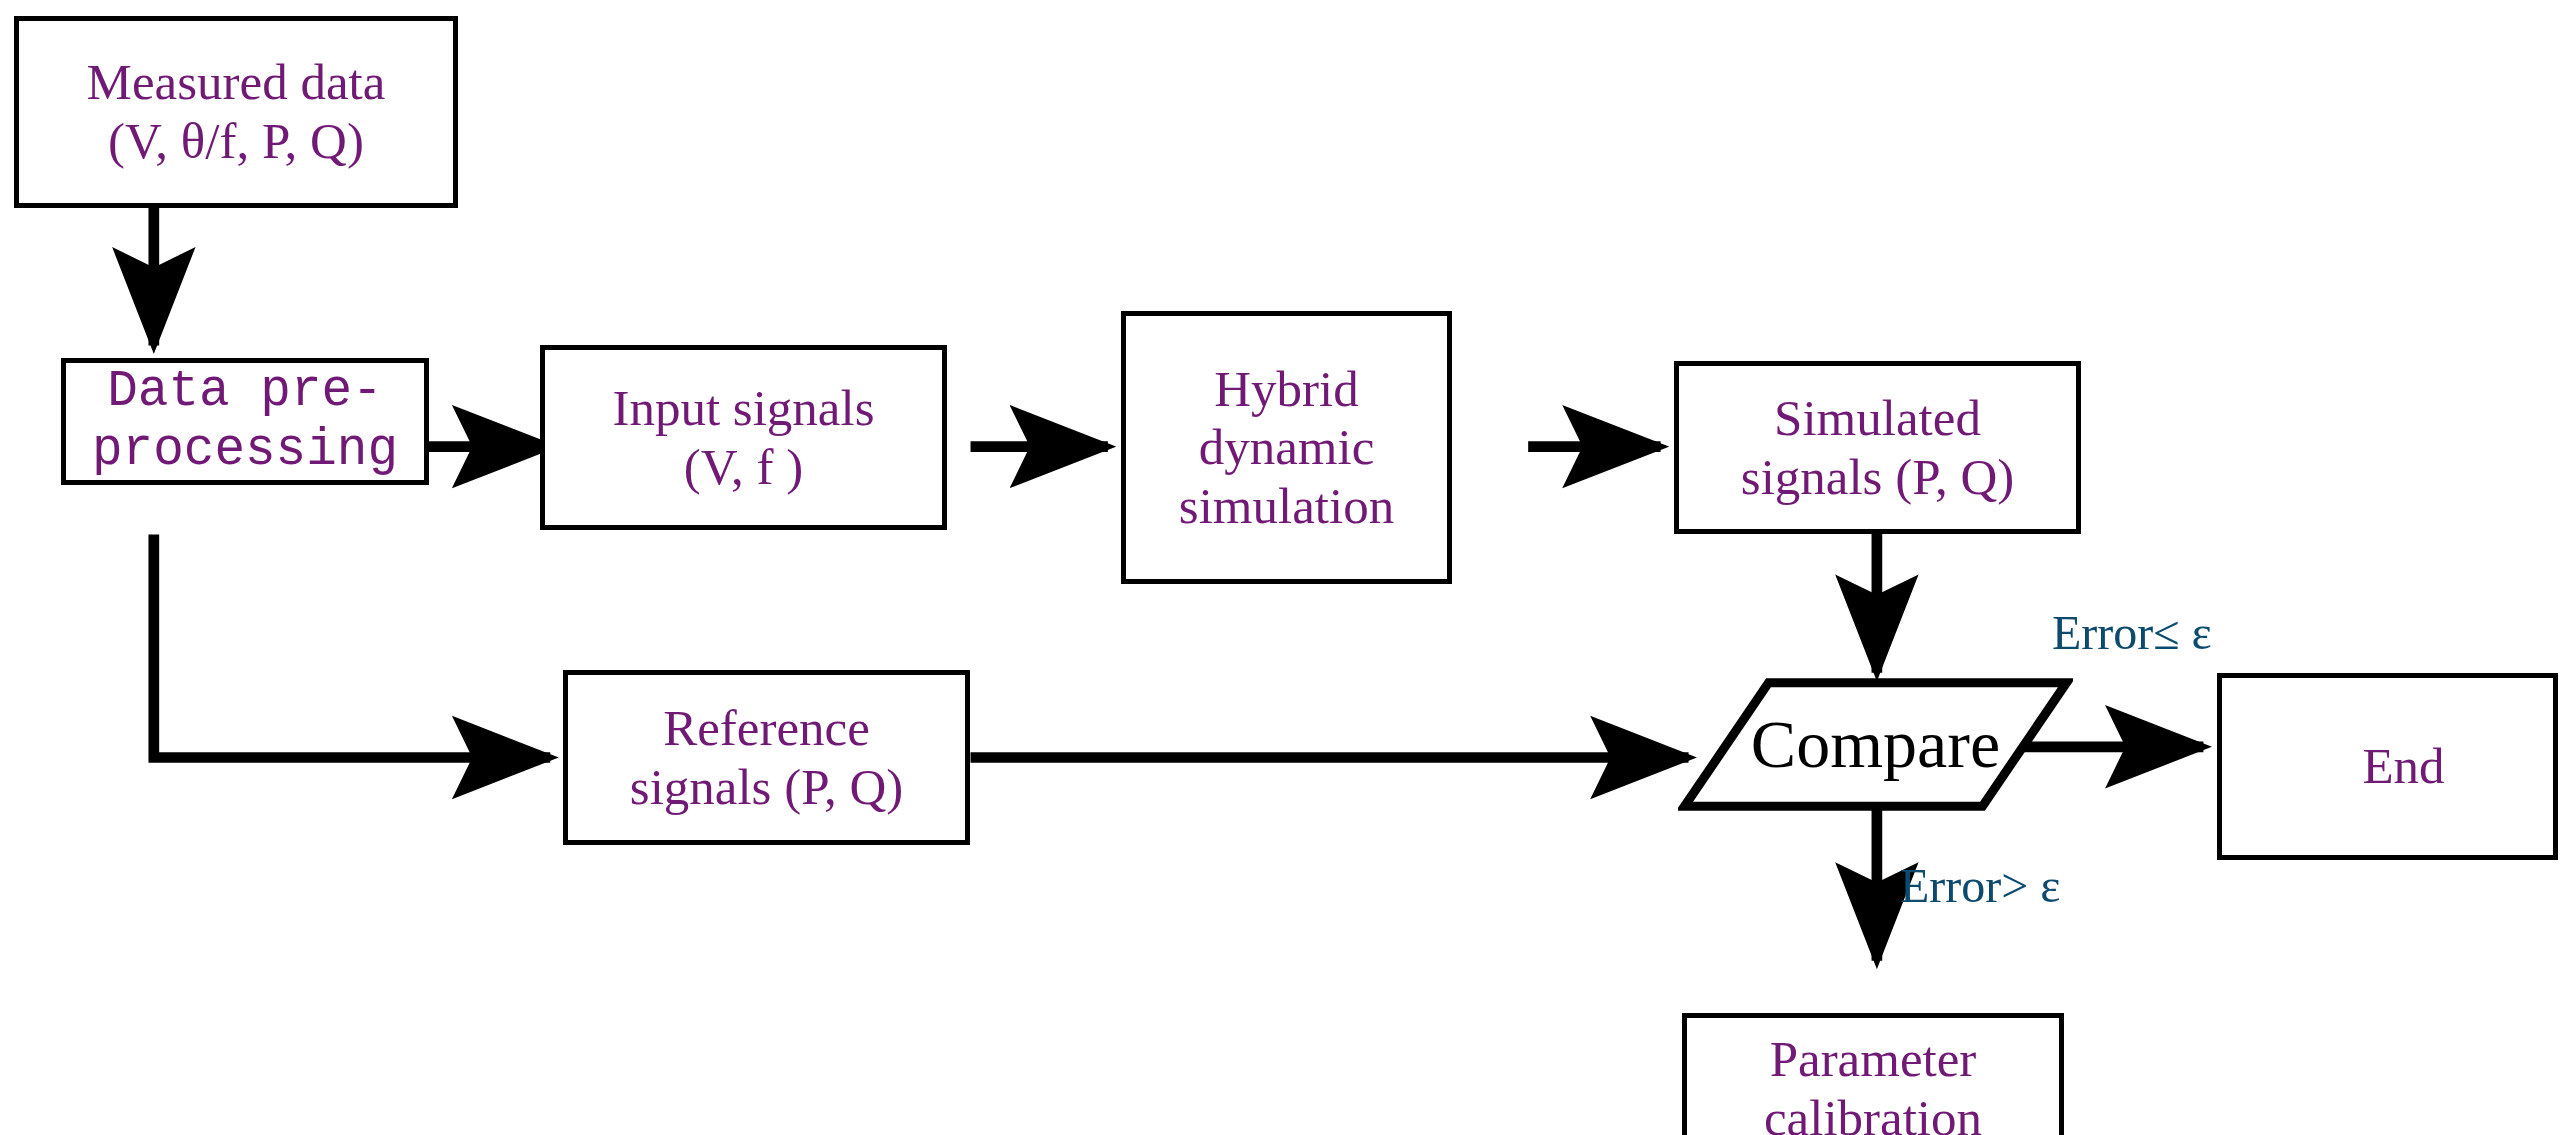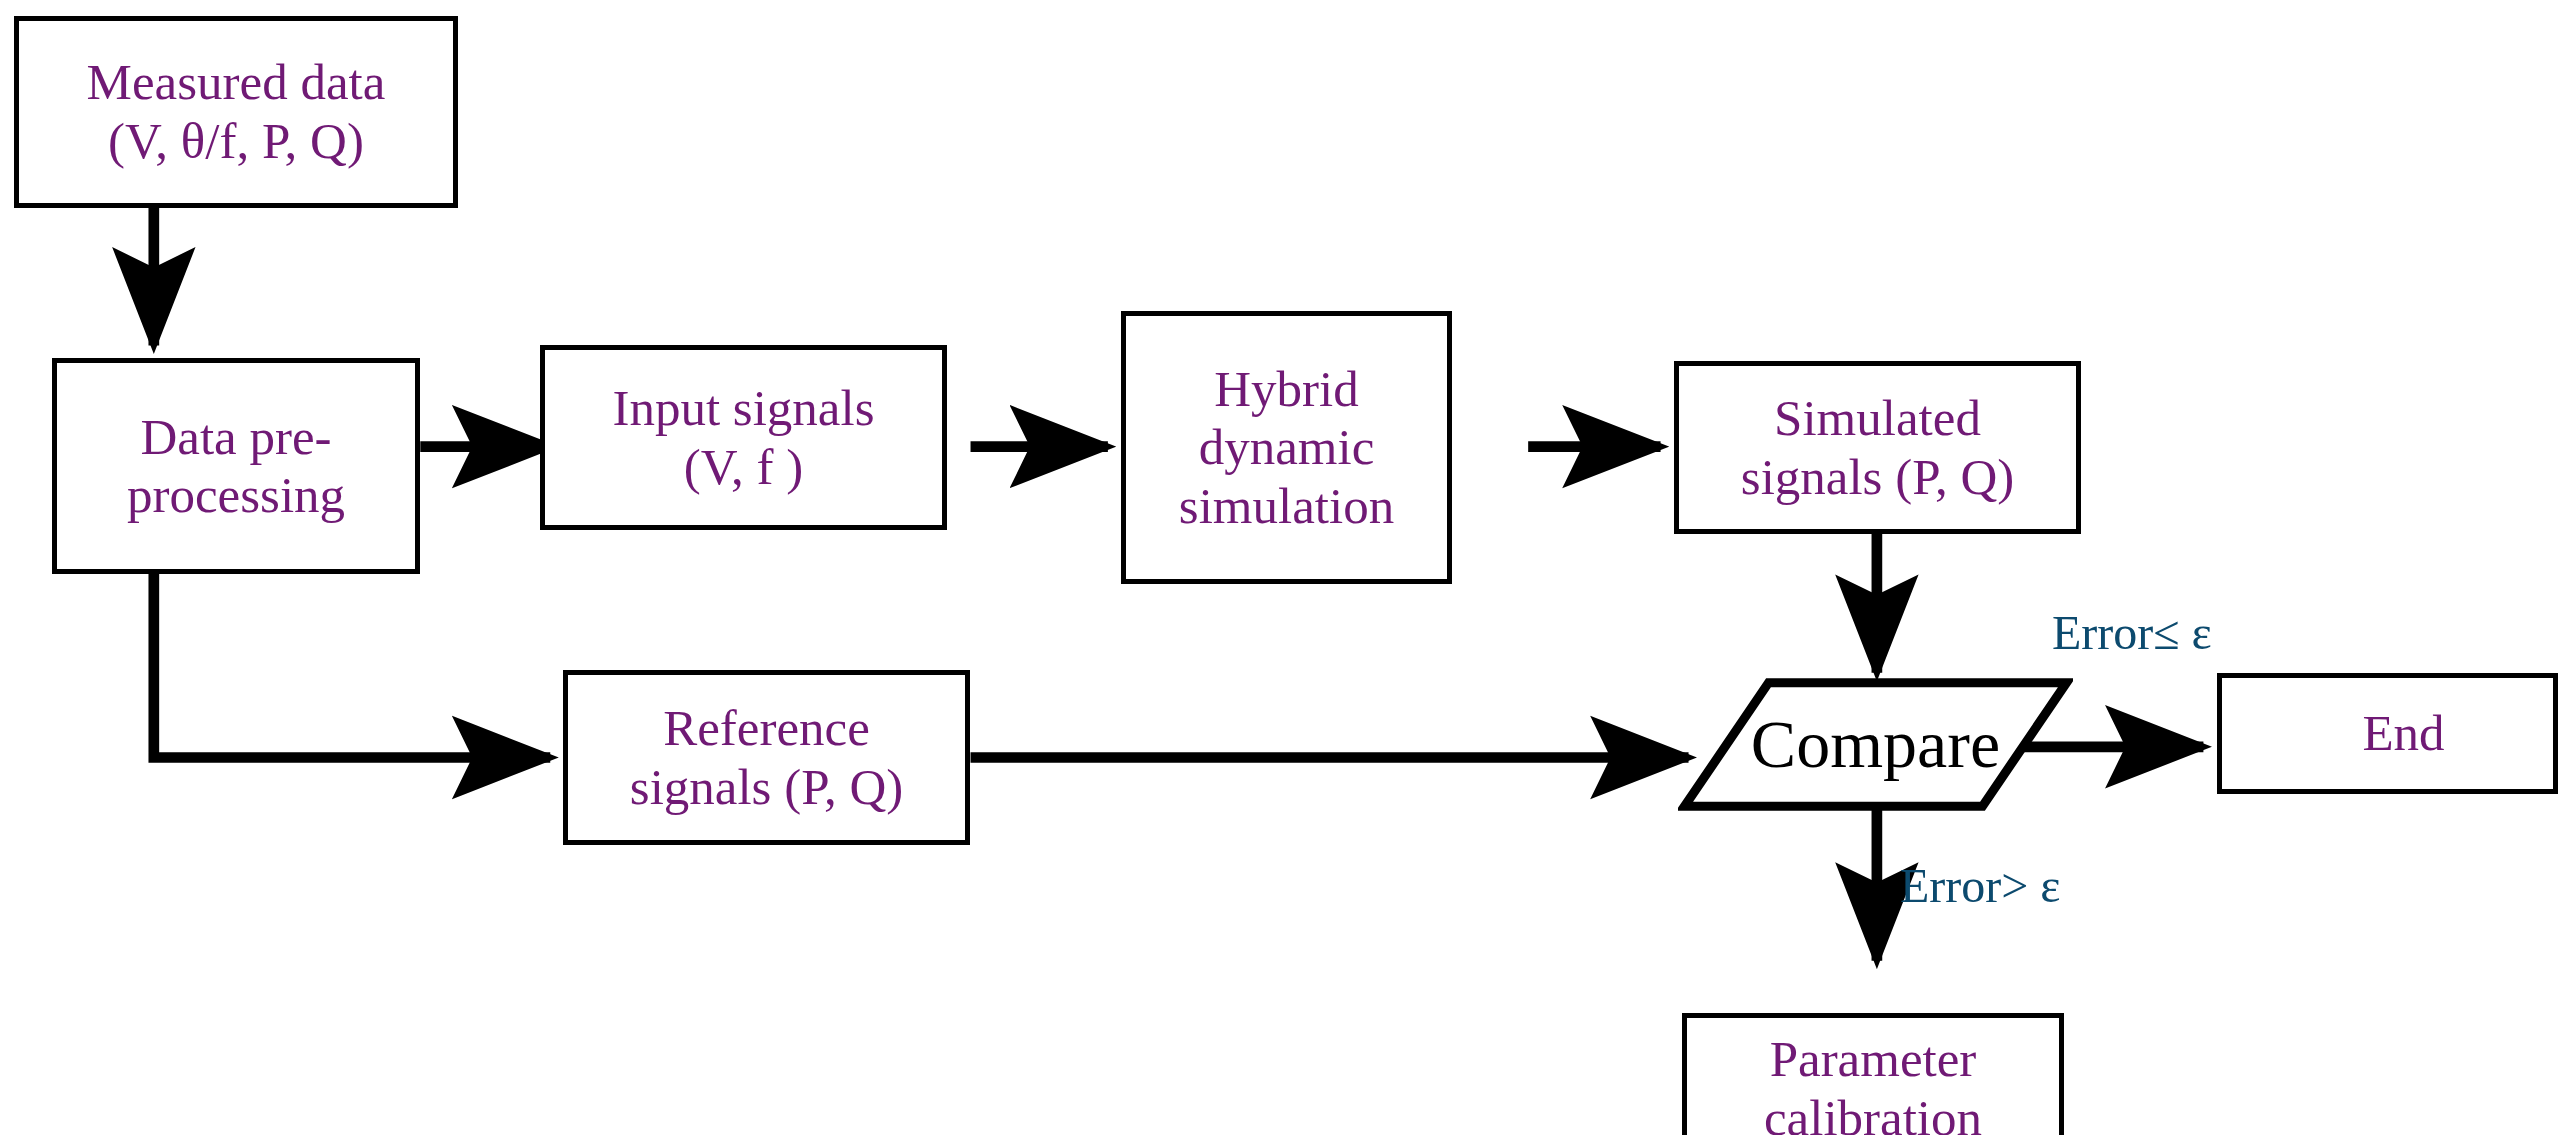--- a/index.html
+++ b/index.html
@@ -124,21 +124,21 @@
     <g>
       <line x1="2282" y1="980" x2="2282" y2="1168" stroke="#000000" stroke-width="13" marker-end="url(#ah)"></line>
     </g>
   </svg>
 
   <div class="node" style="left:14px; top:15.6px; width:444px; height:192px;">
     <span class="lbl">Measured data
 (V, θ/f, P, Q)</span>
   </div>
 
-  <div class="node" style="left:52px; top:358px; width:368px; height:216px;">
+  <div class="node" style="left:61px; top:358px; width:368px; height:127px;font-family:Liberation Mono, monospace;">
     <span class="lbl">Data pre-
 processing</span>
   </div>
 
   <div class="node" style="left:540px; top:345px; width:407px; height:185px;">
     <span class="lbl">Input signals
 (V, f )</span>
   </div>
 
   <div class="node" style="left:1121px; top:311px; width:331px; height:273px;align-items:center;">
@@ -157,21 +157,21 @@
 signals (P, Q)</span>
   </div>
 
   <div class="decision" style="left:1678px; top:676px; width:395px; height:137px;">
     <svg width="395" height="137" viewBox="0 0 480 166" xmlns="http://www.w3.org/2000/svg">
       <polygon points="110,8 472,8 370,158 8,158" fill="#ffffff" stroke="#000000" stroke-width="11"></polygon>
     </svg>
     <span class="lbl">Compare</span>
   </div>
 
-  <div class="node" style="left:2217px; top:673px; width:341px; height:121px;padding-left:32px;">
+  <div class="node" style="left:2217px; top:673px; width:341px; height:187px;padding-left:32px;">
     <span class="lbl">End</span>
   </div>
 
   <div class="node" style="left:1682px; top:969px; width:382px; height:151px;margin-top:44px;">
     <span class="lbl">Parameter
 calibration</span>
   </div>
 
   <div class="edge-label" style="left:2052px; top:609px;">Error≤ ε</div>
 

